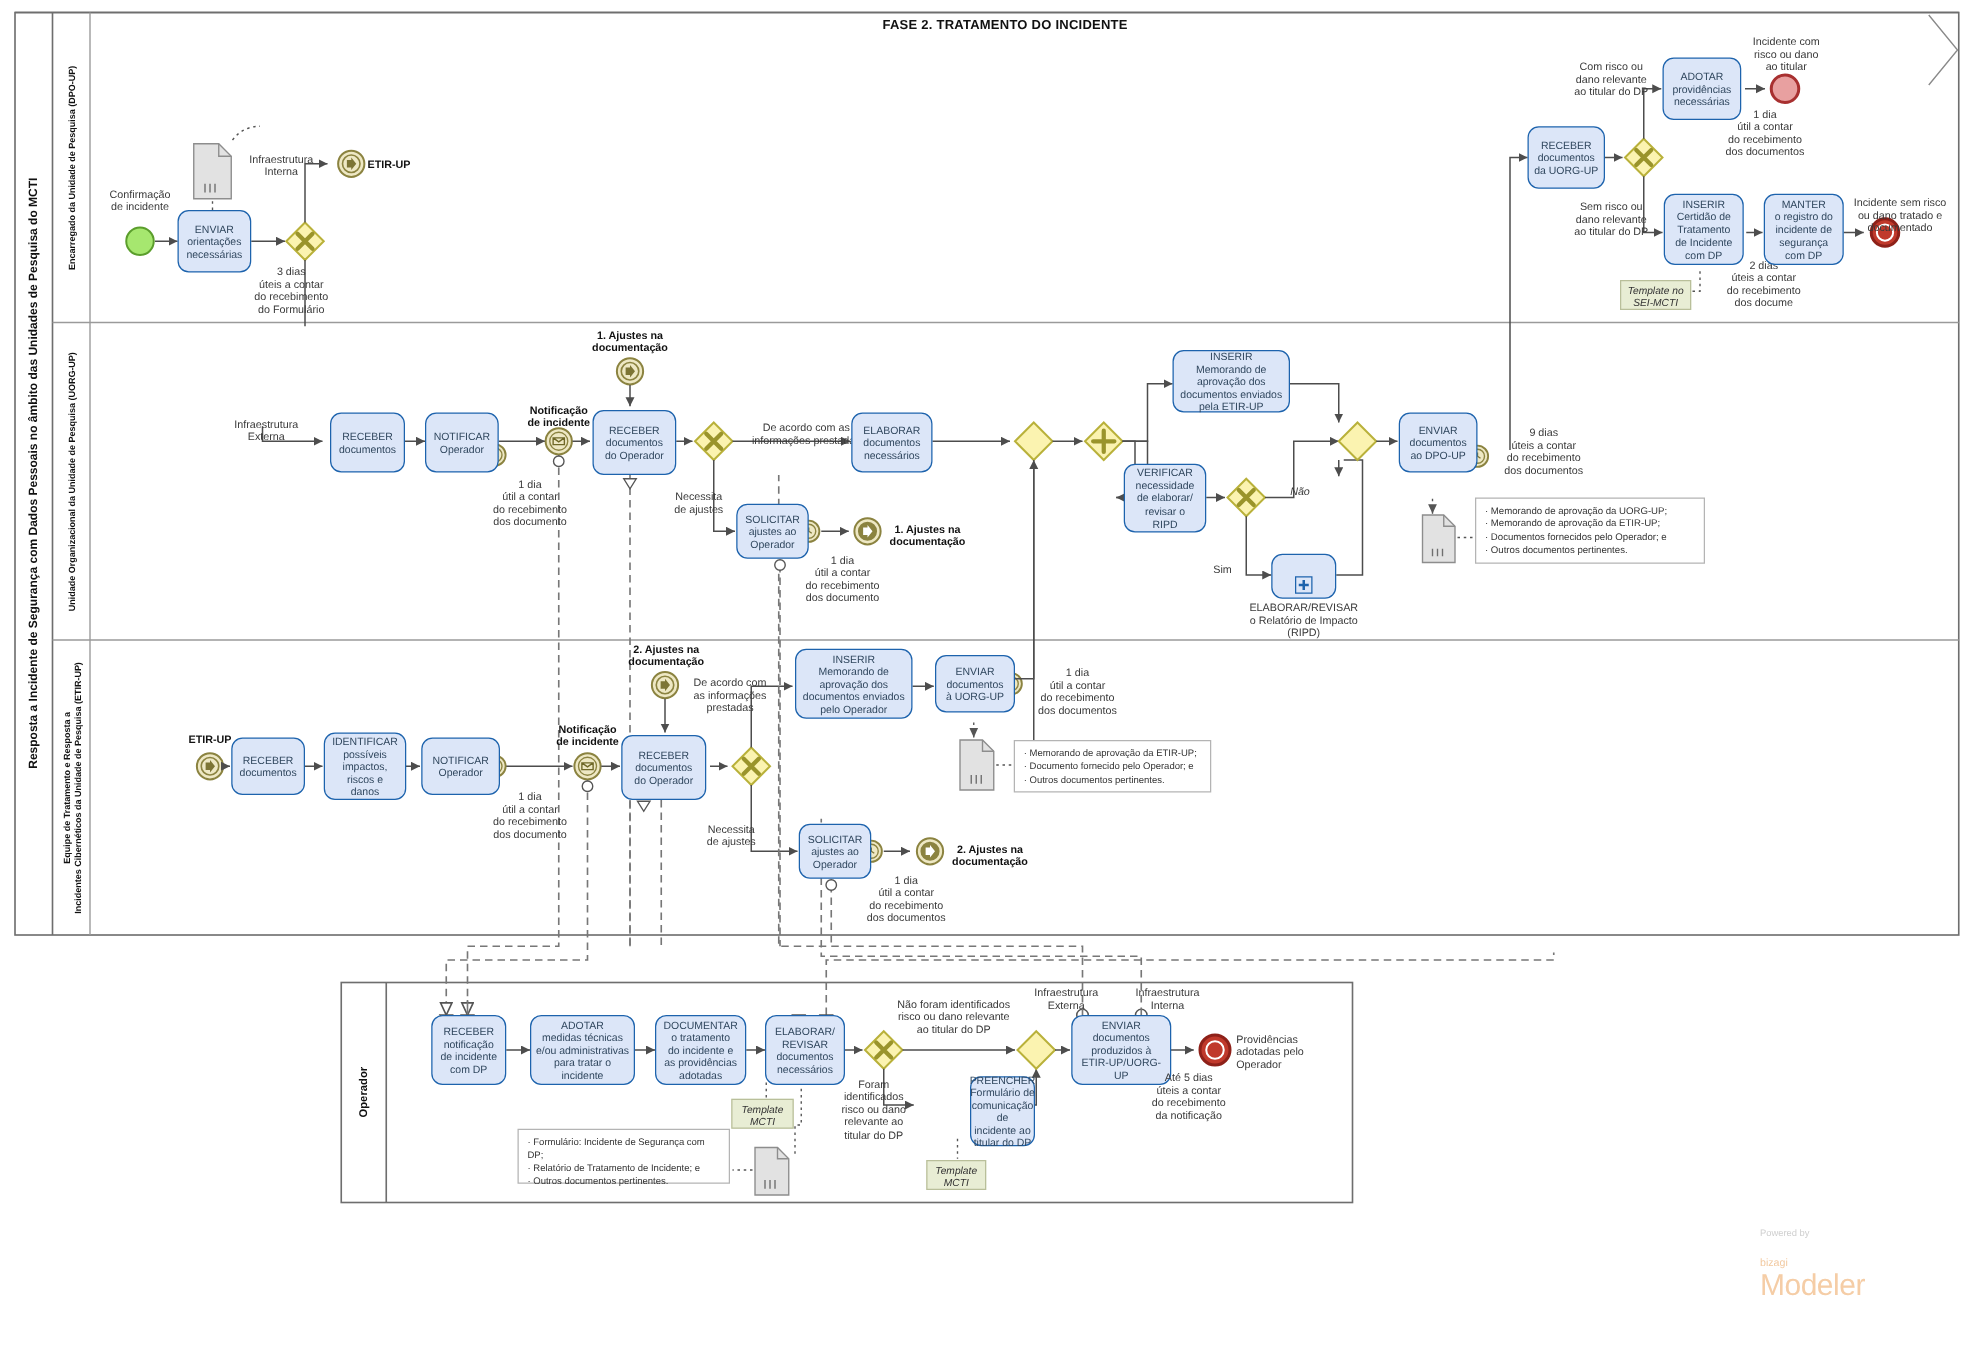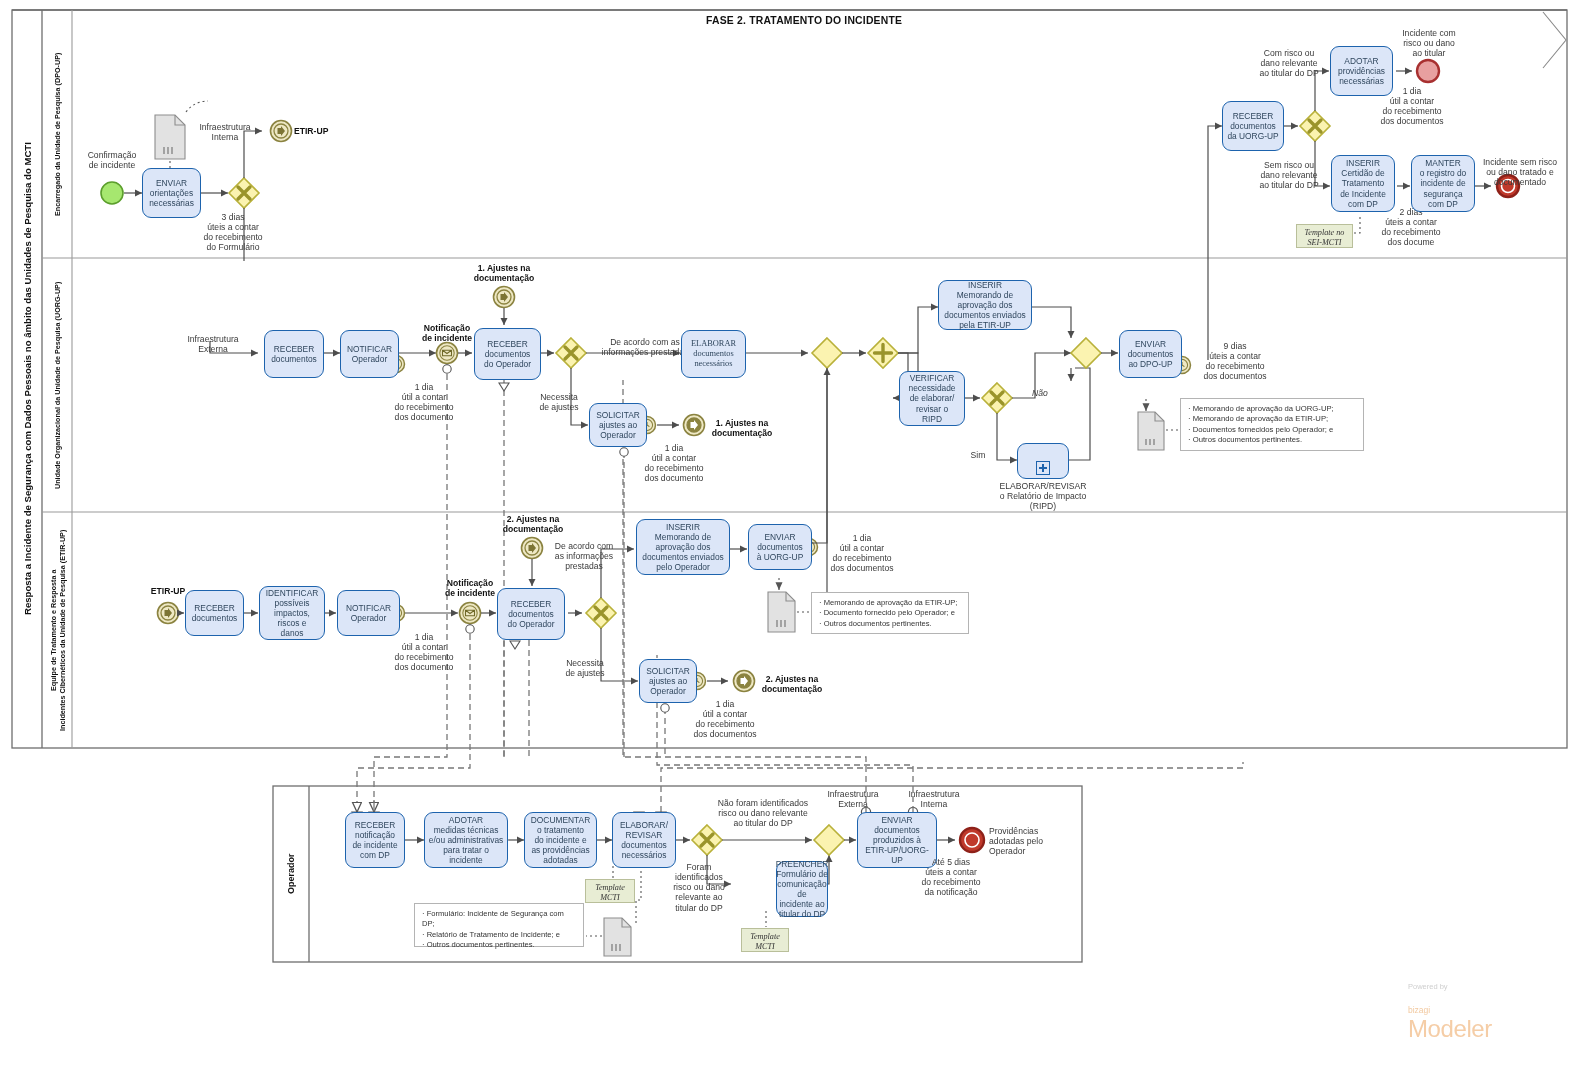--- a/index.html
+++ b/index.html
@@ -8,21 +8,21 @@
   svg{position:absolute;left:0;top:0;width:1579px;height:1080px;}
   .lbl{position:absolute;font-size:8.6px;color:#3a3a3a;line-height:1.18;text-align:center;white-space:pre-line;}
   .lbl.b{font-weight:bold;color:#111;}
   .lbl.l{text-align:left;}
   .task{position:absolute;background:#dce6f8;border:1.6px solid #1d63ad;border-radius:9px;
         display:flex;align-items:center;justify-content:center;text-align:center;
         font-size:8.4px;color:#30475e;line-height:1.2;padding:2px 3px;box-sizing:border-box;white-space:pre-line;}
   .note{position:absolute;border:1px solid #b4b4b4;background:#fff;font-size:8.1px;color:#333;
         line-height:1.35;padding:5px 7px;box-sizing:border-box;text-align:left;white-space:pre-line;}
   .tmpl{position:absolute;border:1px solid #b9bf9a;background:#e8edd4;font-size:8.2px;color:#333;
-        font-style:italic;text-align:center;line-height:1.25;padding:3px 2px;box-sizing:border-box;white-space:pre-line;font-family:Liberation Serif, serif;}
+        font-style:italic;text-align:center;line-height:1.25;padding:3px 2px;box-sizing:border-box;white-space:pre-line;}
   .pooltitle{position:absolute;font-weight:bold;font-size:9.6px;color:#111;
         writing-mode:vertical-rl;transform:rotate(180deg);text-align:center;
         display:flex;align-items:center;justify-content:center;line-height:1.25;}
   .lanetitle{position:absolute;font-weight:bold;font-size:7.2px;color:#111;
         writing-mode:vertical-rl;transform:rotate(180deg);text-align:center;
         display:flex;align-items:center;justify-content:center;line-height:1.3;white-space:pre-line;}
   .phase{position:absolute;font-weight:bold;font-size:10.4px;color:#111;letter-spacing:.2px;}
   .wm{position:absolute;color:#f0c9a4;}
   .wm .pw{font-size:7.5px;color:#cfcfcf;}
   .wm .bz{font-size:8.5px;color:#f2c9a0;}
@@ -400,21 +400,21 @@
 
   <div class="task" style="left:474px;top:328px;width:67px;height:52px;">RECEBER
 documentos
 do Operador</div>
 
   <div class="lbl" style="left:590px;top:337px;width:110px;">De acordo com as
 informações prestadas</div>
   <div class="lbl" style="left:527px;top:392px;width:64px;">Necessita
 de ajustes</div>
 
-  <div class="task" style="left:681px;top:330px;width:65px;height:48px;font-family:Liberation Serif, serif;">ELABORAR
+  <div class="task" style="left:681px;top:330px;width:65px;height:48px;">ELABORAR
 documentos
 necessários</div>
 
   <div class="task" style="left:589px;top:403px;width:58px;height:44px;">SOLICITAR
 ajustes ao
 Operador</div>
   <div class="lbl" style="left:629px;top:443px;width:90px;">1 dia
 útil a contar
 do recebimento
 dos documento</div>

